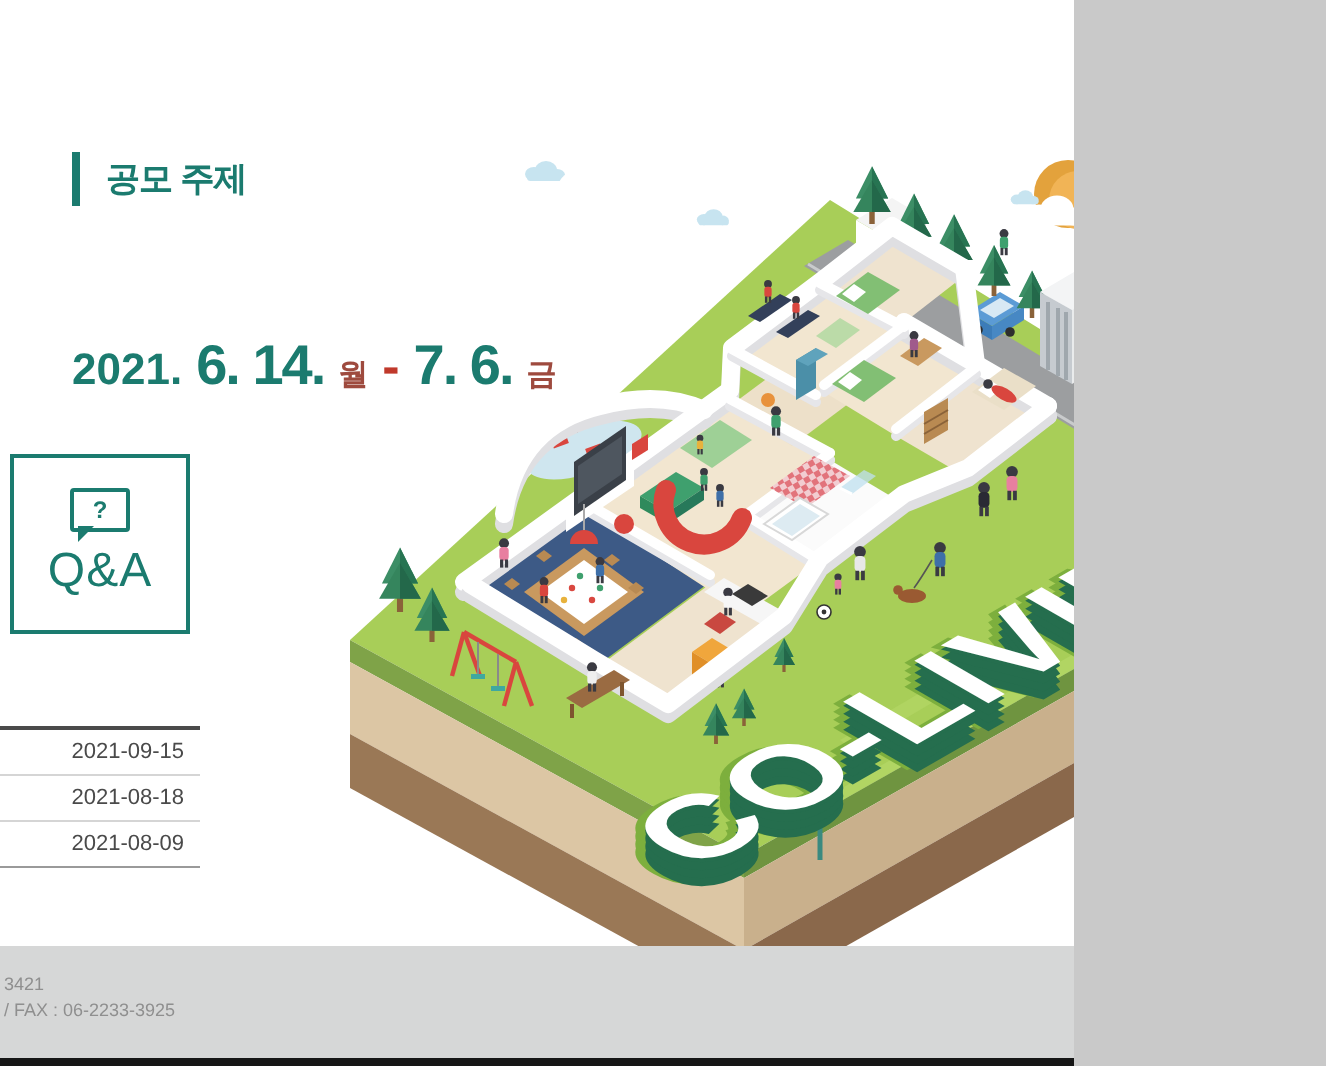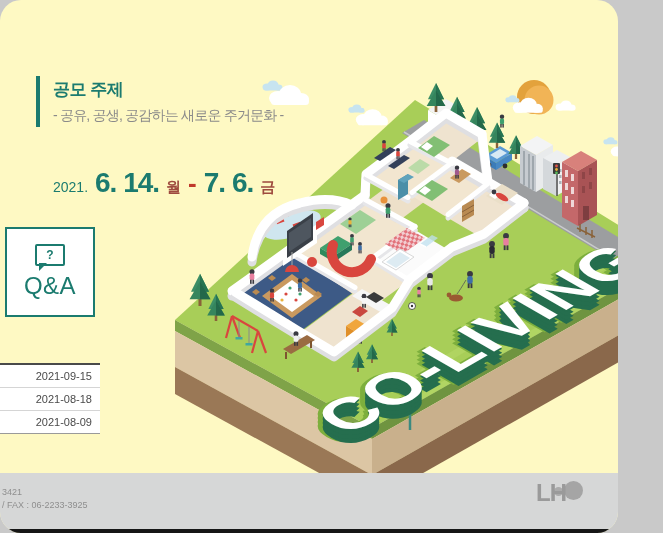--- a/index.html
+++ b/index.html
@@ -1,27 +1,27 @@
 <!DOCTYPE html>
 <html><head>
 <meta charset="utf-8">
 <style>
   html,body{margin:0;padding:0;background:#c9c9c9;}
-  .stage{position:relative;width:618px;height:533px;background:#fef9c3;overflow:hidden;
-         font-family:"Liberation Sans",sans-serif;border-radius:21px;}
+  .stage{position:relative;width:537px;height:533px;background:#ffffff;overflow:hidden;
+         font-family:"Liberation Sans",sans-serif;}
   .illustration{position:absolute;left:0;top:0;width:663px;height:533px;z-index:1;}
   
   .contest{position:absolute;left:36px;top:76px;z-index:3;display:flex;}
   .contest .bar{width:4px;background:#1B7B6F;margin-right:13px;}
   .contest .lines{display:flex;flex-direction:column;gap:6px;padding:2px 0;}
   .contest .label{color:#1B7B6F;font-size:17px;font-weight:bold;letter-spacing:-0.5px;}
   .contest .title{color:#3C3C3C;font-size:19px;font-weight:bold;letter-spacing:-0.5px;}
   .contest .subtitle{color:#8A8A8A;font-size:14px;letter-spacing:-0.8px;}
   .daterow{position:absolute;left:36px;top:167px;z-index:3;display:flex;align-items:baseline;gap:7px;}
-  .daterow .year{color:#1B7B6F;font-size:14px;font-weight:normal;margin-left:17px;}
+  .daterow .year{color:#1B7B6F;font-size:22px;font-weight:bold;}
   .daterow .big{color:#1B7B6F;font-size:28px;font-weight:bold;letter-spacing:-1px;}
   .daterow .day{color:#9E4A3E;font-size:15px;font-weight:bold;}
   .daterow .dash{color:#C0392B;font-size:26px;font-weight:bold;}
   
   .qa{position:absolute;left:5px;top:227px;width:86px;height:86px;background:#fff;
       border:2px solid #1B7B6F;z-index:3;display:flex;flex-direction:column;
       align-items:center;justify-content:center;gap:6px;cursor:pointer;}
   .qa .bubble{position:relative;width:26px;height:18px;border:2px solid #1B7B6F;border-radius:2px;
       display:flex;align-items:center;justify-content:center;background:#fff;}
   .qa .bubble:after{content:"";position:absolute;left:2px;bottom:-7px;width:0;height:0;
@@ -415,21 +415,20 @@
         <use href="#colivingT" x="0" y="2" fill="#256E4E"></use>
         <use href="#colivingT" x="0" y="0" fill="#FFFFFF"></use>
       </g>
     </g>
   </svg>
 
   <div class="contest">
     <div class="bar"></div>
     <div class="lines">
       <div class="label">공모 주제</div>
-      <div class="subtitle">- 공유, 공생, 공감하는 새로운 주거문화 -</div>
     </div>
   </div>
 
   <div class="daterow">
     <span class="year">2021.</span>
     <span class="big">6. 14.</span>
     <span class="day">월</span>
     <span class="dash">-</span>
     <span class="big">7. 6.</span>
     <span class="day">금</span>

